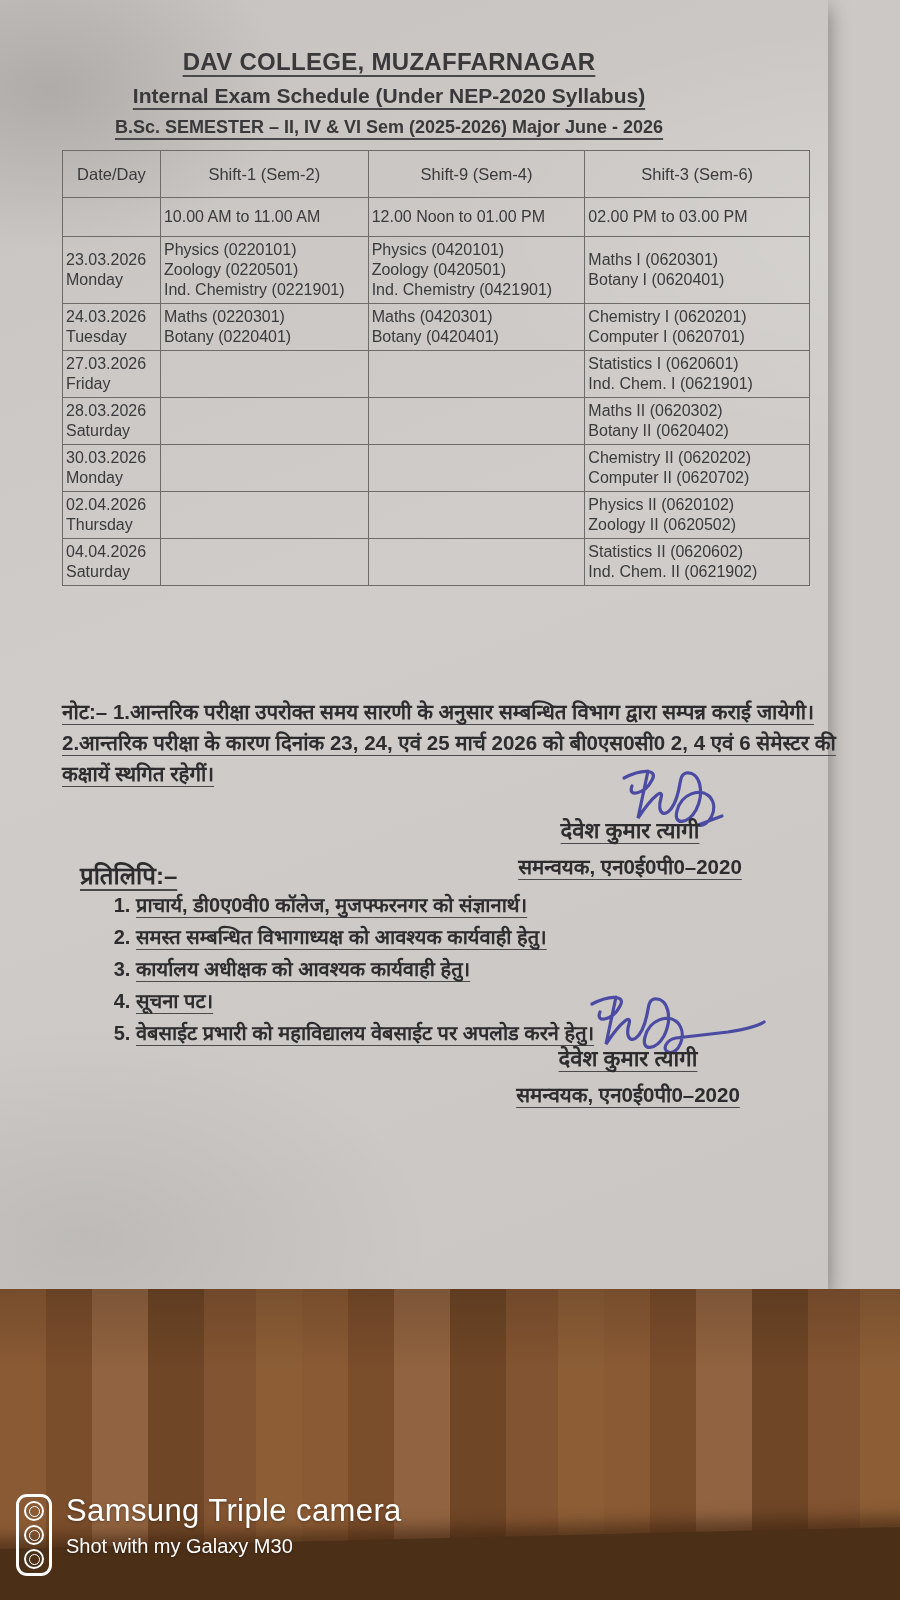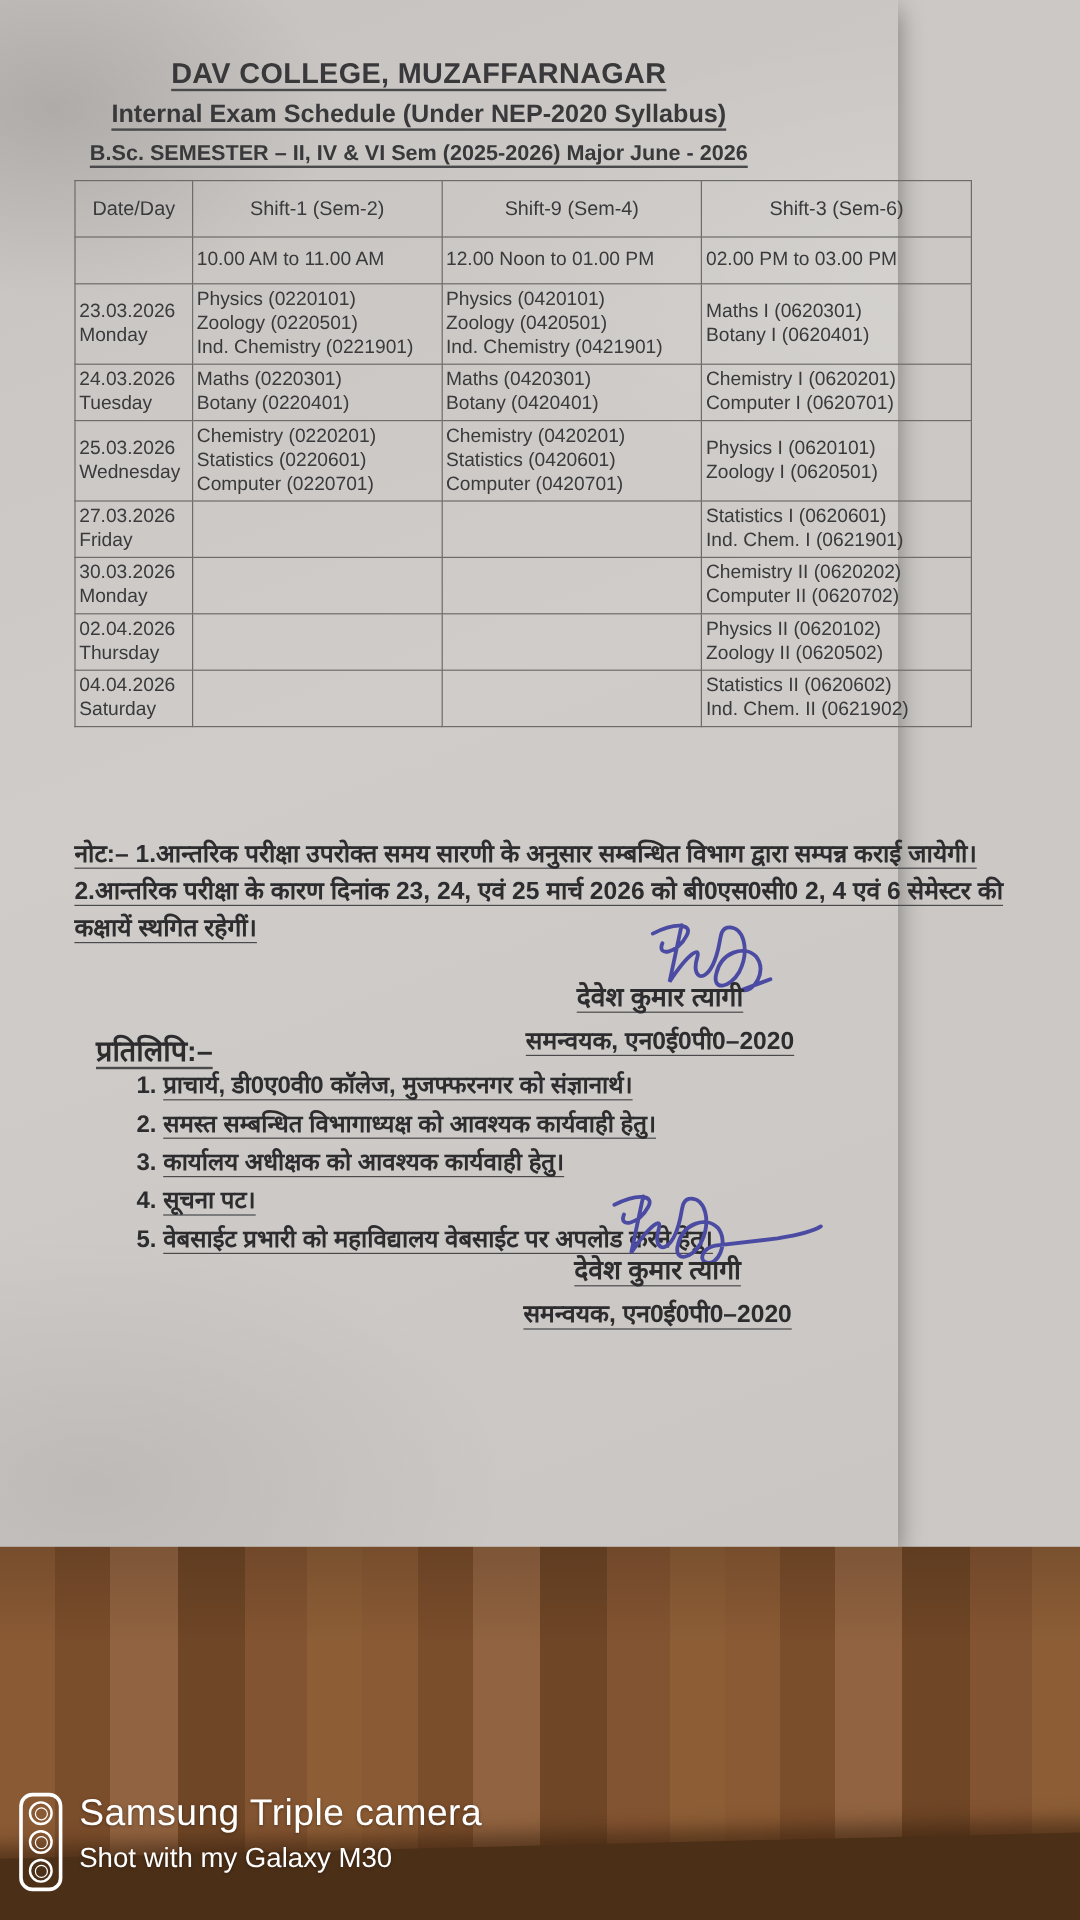--- a/index.html
+++ b/index.html
@@ -2,21 +2,21 @@
 <html><head>
 <meta charset="utf-8">
 <style>
   html,body{margin:0;padding:0;background:#222;}
   .photo{
     position:relative;width:900px;height:1600px;overflow:hidden;
     font-family:"Liberation Sans",sans-serif;background:#cbc8c5;
   }
   
   .paper{
-    position:absolute;left:0;top:0;width:748px;height:1289px;
+    position:absolute;left:0;top:0;width:828px;height:1289px;
     background:
       radial-gradient(340px 230px at 6% 7%, rgba(0,0,0,.13), transparent 70%),
       radial-gradient(700px 320px at 108% 18%, rgba(255,255,255,.16), transparent 65%),
       radial-gradient(500px 300px at 10% 96%, rgba(0,0,0,.07), transparent 70%),
       linear-gradient(160deg,#c7c3c0 0%, #cfccc9 45%, #c9c6c3 100%);
     box-shadow:0 8px 20px rgba(0,0,0,.4);
     color:#39393b;
   }
   .doc-title,.doc-sub{position:absolute;left:0;right:50px;text-align:center;white-space:nowrap;}
   .doc-title{top:48px;font-size:24px;font-weight:bold;letter-spacing:.3px;}
@@ -92,21 +92,21 @@
     position:absolute;left:16px;top:1494px;display:flex;align-items:flex-start;gap:14px;
     color:#fff;text-shadow:0 1px 3px rgba(0,0,0,.35);
   }
   .cam-icon{
     width:30px;height:76px;border:3px solid #fff;border-radius:11px;
     display:flex;flex-direction:column;align-items:center;justify-content:space-evenly;
   }
   .cam-lens{width:16px;height:16px;border:2.4px solid #fff;border-radius:50%;position:relative;}
   .cam-lens::after{content:"";position:absolute;inset:2.5px;border:1.8px solid #fff;border-radius:50%;}
   .wm-line1{font-size:31px;font-weight:normal;letter-spacing:.4px;line-height:34px;}
-  .wm-line2{font-size:23px;margin-top:7px;}
+  .wm-line2{font-size:20px;margin-top:7px;}
 </style>
 </head>
 <body>
 
 <div class="photo">
 
   <div class="paper">
 
     <div class="doc-title doc-sub">
       <span class="u">DAV COLLEGE, MUZAFFARNAGAR</span>
@@ -146,30 +146,30 @@
             <td>Physics (0420101)<br>Zoology (0420501)<br>Ind. Chemistry (0421901)</td>
             <td>Maths I (0620301)<br>Botany I (0620401)</td>
           </tr>
           <tr>
             <td>24.03.2026<br>Tuesday</td>
             <td>Maths (0220301)<br>Botany (0220401)</td>
             <td>Maths (0420301)<br>Botany (0420401)</td>
             <td>Chemistry I (0620201)<br>Computer I (0620701)</td>
           </tr>
           <tr>
-            <td>25.03.2026<br>Wednesday</td>
-            <td>Chemistry (0220201)<br>Statistics (0220601)<br>Computer (0220701)</td>
-            <td>Chemistry (0420201)<br>Statistics (0420601)<br>Computer (0420701)</td>
-            <td>Physics I (0620101)<br>Zoology I (0620501)</td>
-          </tr>
-          <tr>
             <td>27.03.2026<br>Friday</td>
             <td></td>
             <td></td>
             <td>Statistics I (0620601)<br>Ind. Chem. I (0621901)</td>
+          </tr>
+          <tr>
+            <td>28.03.2026<br>Saturday</td>
+            <td></td>
+            <td></td>
+            <td>Maths II (0620302)<br>Botany II (0620402)</td>
           </tr>
           <tr>
             <td>30.03.2026<br>Monday</td>
             <td></td>
             <td></td>
             <td>Chemistry II (0620202)<br>Computer II (0620702)</td>
           </tr>
           <tr>
             <td>02.04.2026<br>Thursday</td>
             <td></td>

